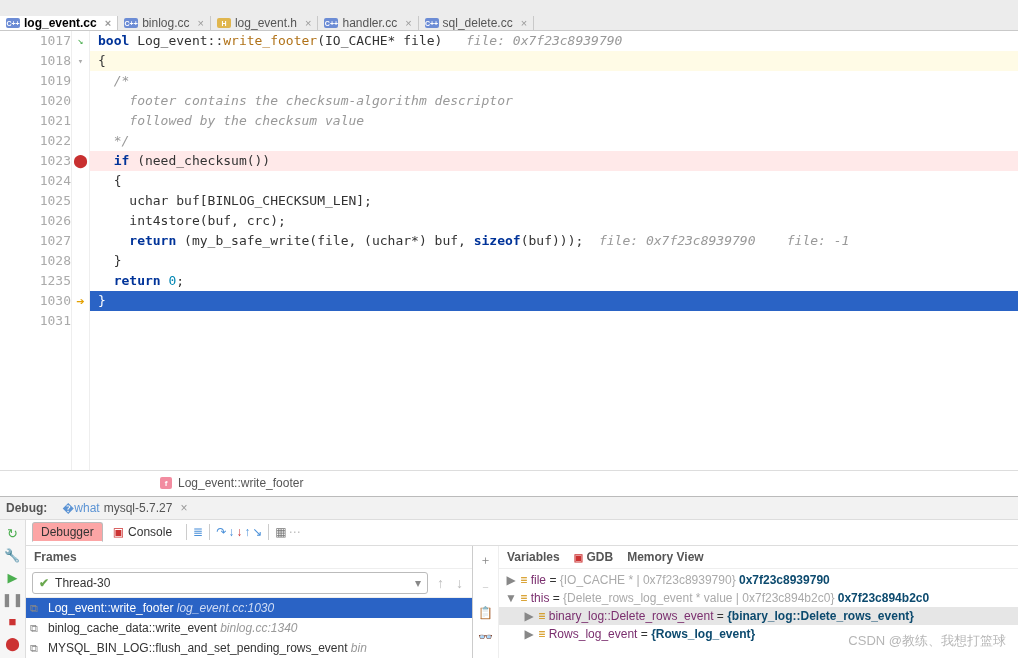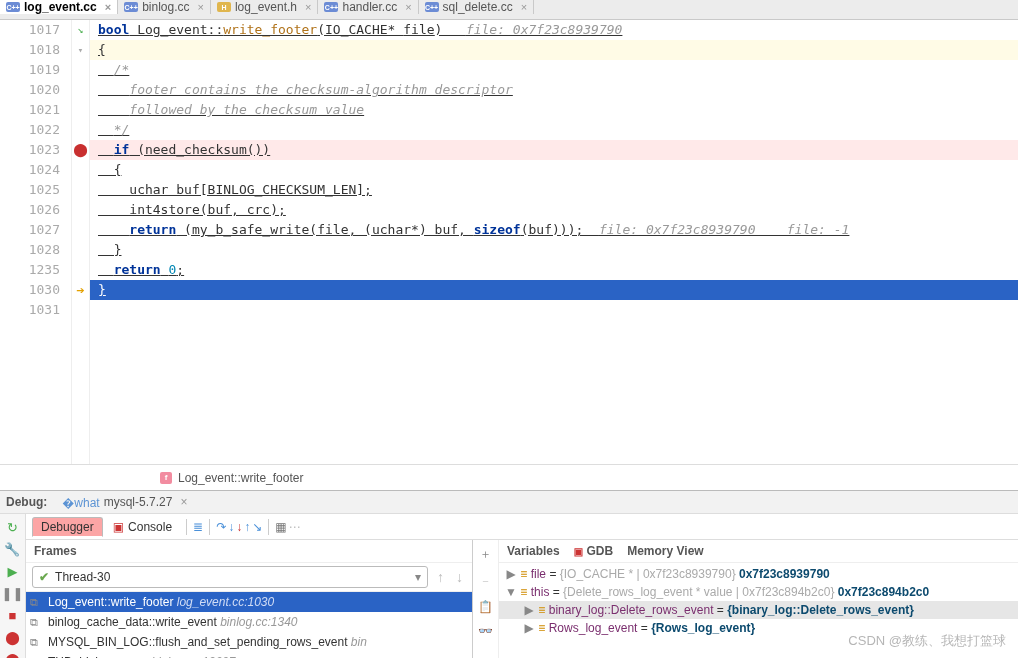--- a/index.html
+++ b/index.html
@@ -1,29 +1,29 @@
 <!DOCTYPE html>
 <html><head>
 <meta charset="utf-8">
 <style>
 * { box-sizing: border-box; margin: 0; padding: 0; }
 body { font-family: -apple-system, "Segoe UI", Arial, sans-serif; font-size: 12px; color: #333; background: #fff; width: 1018px; height: 658px; overflow: hidden; display: flex; flex-direction: column; }
-.tabs-row { display: flex; border-bottom: 1px solid #c9c9c9; background: #ececec; height: 20px; align-items: flex-start; }
+.tabs-row { display: flex; border-bottom: 1px solid #c9c9c9; background: #ececec; height: 31px; align-items: flex-end; }
 .tab { display: flex; align-items: center; padding: 0 6px 0 6px; border-right: 1px solid #c9c9c9; gap: 4px; cursor: pointer; background: #ececec; color: #555; }
 .tab.active { background: #fff; color: #000; font-weight: bold; }
 .tab .cpp-ico { width: 14px; height: 10px; background:#6c8cd5; color:#fff; font-size:7px; font-weight:bold; display:flex; align-items:center; justify-content:center; border-radius:2px; }
 .tab .h-ico { width: 14px; height: 10px; background:#e0b64e; color:#fff; font-size:7px; font-weight:bold; display:flex; align-items:center; justify-content:center; border-radius:2px; }
 .tab .close { color:#999; font-size:11px; padding-left:4px; }
 .editor { flex: 1 1 auto; display:flex; font-family: "Consolas","Menlo",monospace; font-size:13px; line-height:20px; overflow:hidden; position:relative; }
-.gutter { width: 72px; text-align:right; color:#aaa; background:#fff; padding-right:11px; user-select:none; border-right:1px solid #eee;}
+.gutter { width: 72px; text-align:right; color:#aaa; background:#fff; padding-right:0; user-select:none; border-right:1px solid #eee;}
 .gutter .ln { height:20px; }
 .gutter-icons { width:18px; background:#fff; border-right:1px solid #eee;}
 .gutter-icons .gi { height:20px; display:flex; align-items:center; justify-content:center; font-size:11px;}
 .code { flex:1; background:#fff; white-space:pre; }
-.code .row { height:20px; padding-left:8px;text-decoration:underline; }
+.code .row { height:20px; padding-left:8px; }
 .row.hl-yellow { background:#fffbe6; }
 .row.hl-red { background:#ffe9e9; }
 .row.hl-blue { background:#2a63c5; color:#fff; }
 .kw { color:#003399; font-weight:bold; }
 .fn { color:#b07219; }
 .cm { color:#999; font-style:italic; }
 .op { color:#333;}
 .num { color:#0086b3;}
 .arrow-current { color:#e4a100; font-size:14px;}
 .bp { color:#c83030; font-size:13px;}

